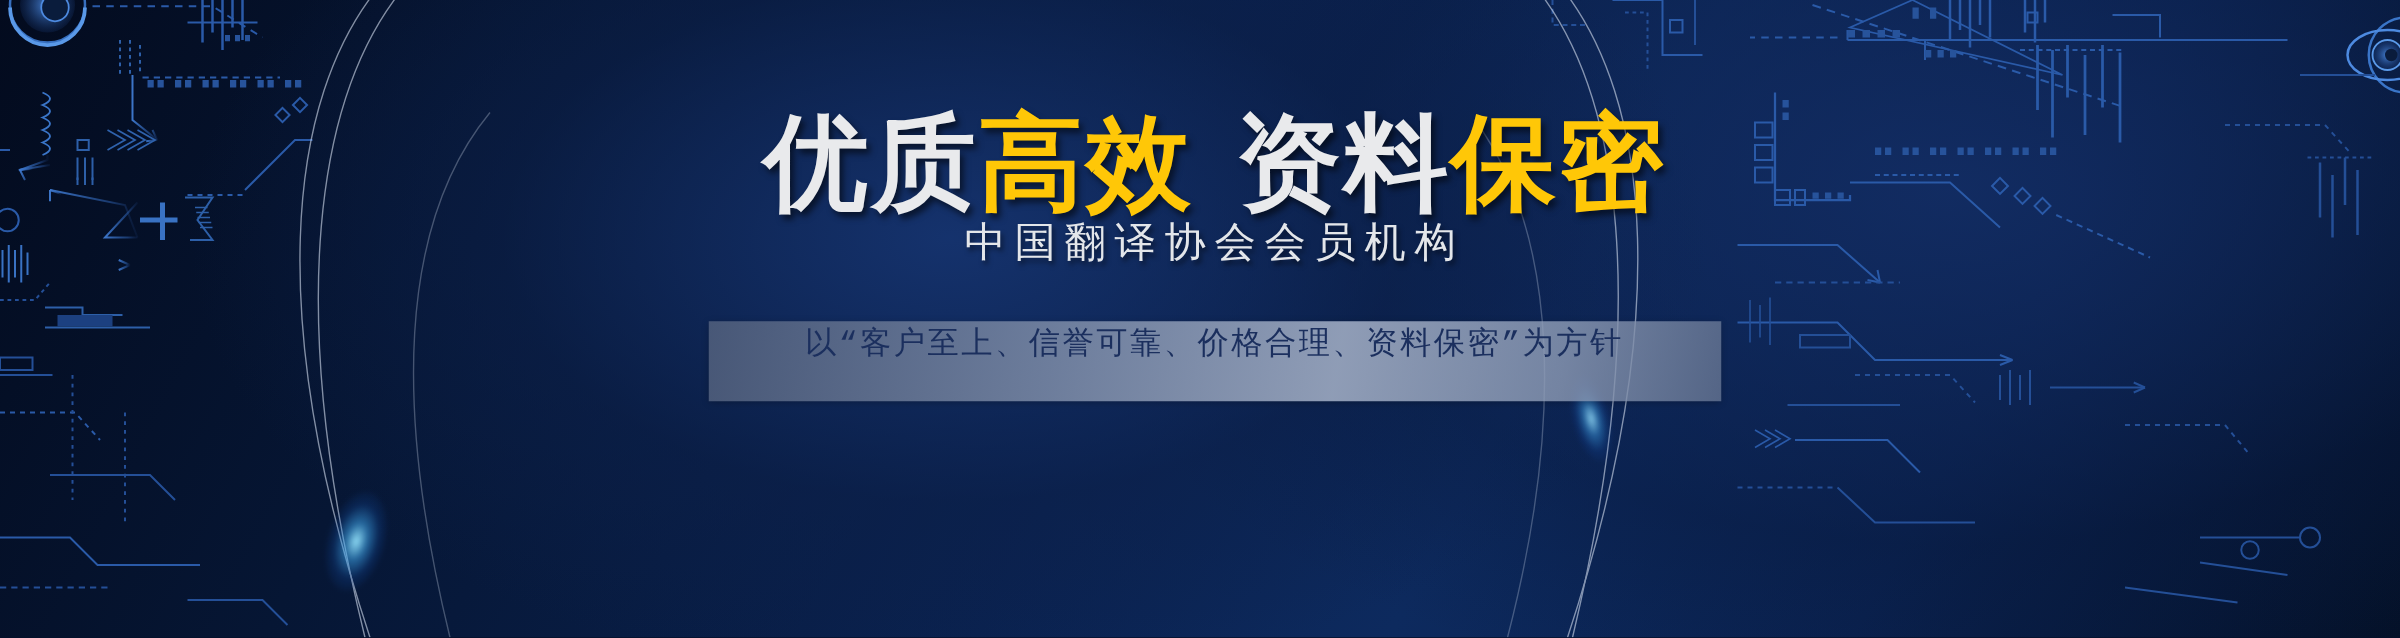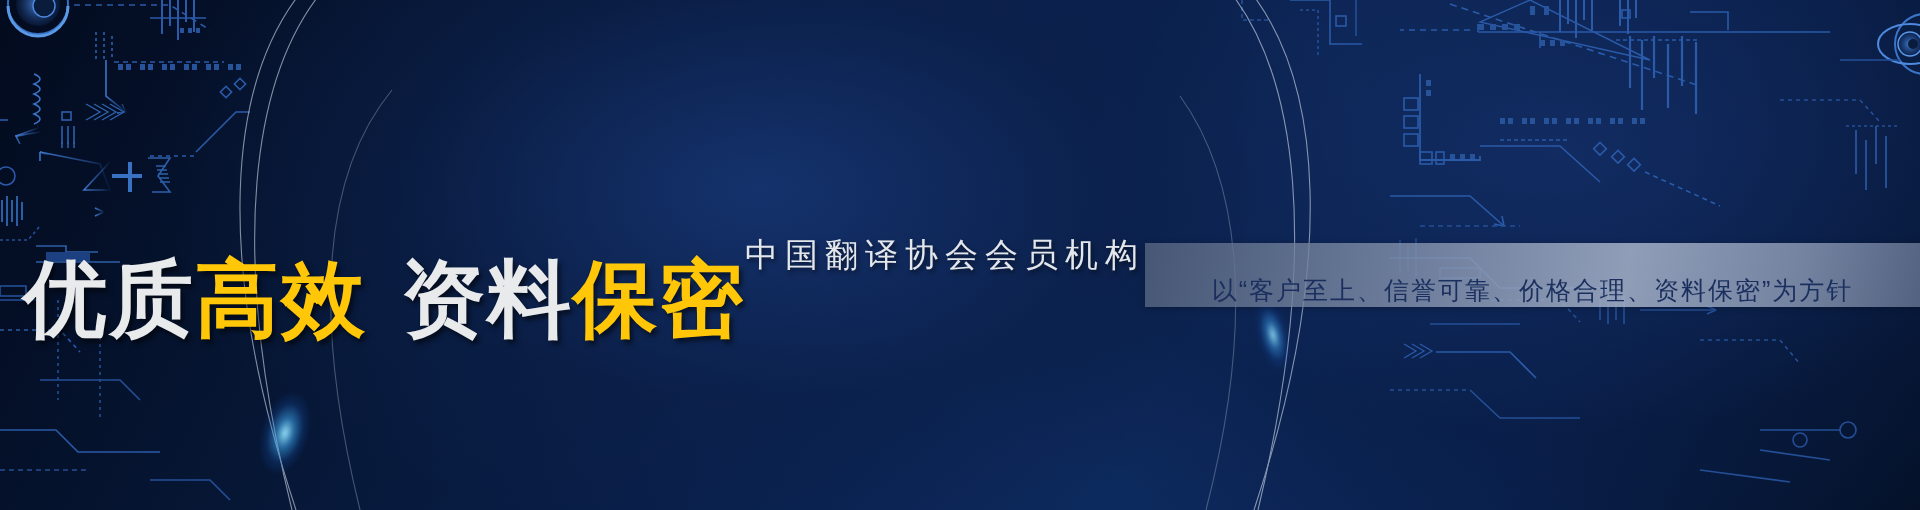--- a/index.html
+++ b/index.html
@@ -33,21 +33,21 @@
   .glow.right{
     left:1258px; top:300px; width:30px; height:70px;
     background:radial-gradient(ellipse at 50% 50%, rgba(150,225,255,0.85) 0%, rgba(60,160,235,0.45) 28%, rgba(20,80,180,0.18) 54%, rgba(8,34,100,0) 78%);
     filter:blur(1.8px);
     transform:rotate(-14deg);
   }
 
   
   #content{
     position:absolute; left:0; top:0; width:1920px; height:510px;
-    display:flex; align-items:center;padding-left:23px;
+    display:flex; flex-direction:column; align-items:center;padding-left:23px;
   }
 
   #headline{
     margin-top:88px;
     font-size:84px;
     line-height:1;
     font-weight:bold;
     letter-spacing:2px;
     white-space:nowrap;
     text-shadow:3px 4px 5px rgba(0,0,0,0.55);
@@ -60,23 +60,24 @@
     font-size:33px;
     letter-spacing:7px;
     color:#e3e6ea;
     white-space:nowrap;
     text-shadow:2px 3px 4px rgba(0,0,0,0.5);
   }
 
   #slogan-bar{
     margin-top:40px;
     width:810px; height:64px;
-    display:flex; align-items:flex-end; justify-content:center;
+    display:flex; align-items:flex-start; justify-content:center;
     background:linear-gradient(100deg, rgba(86,100,128,0.80) 0%, rgba(132,146,172,0.80) 34%, rgba(168,180,202,0.84) 62%, rgba(142,156,182,0.80) 84%, rgba(104,119,148,0.78) 100%);
     box-shadow:0 1px 6px rgba(0,0,0,0.25);
+    font-family:Liberation Mono, monospace;
   }
   #slogan{
     font-size:25px;
     letter-spacing:2px;
     color:#1b2f5e;
     white-space:nowrap;
   }
 </style>
 </head>
 <body>

